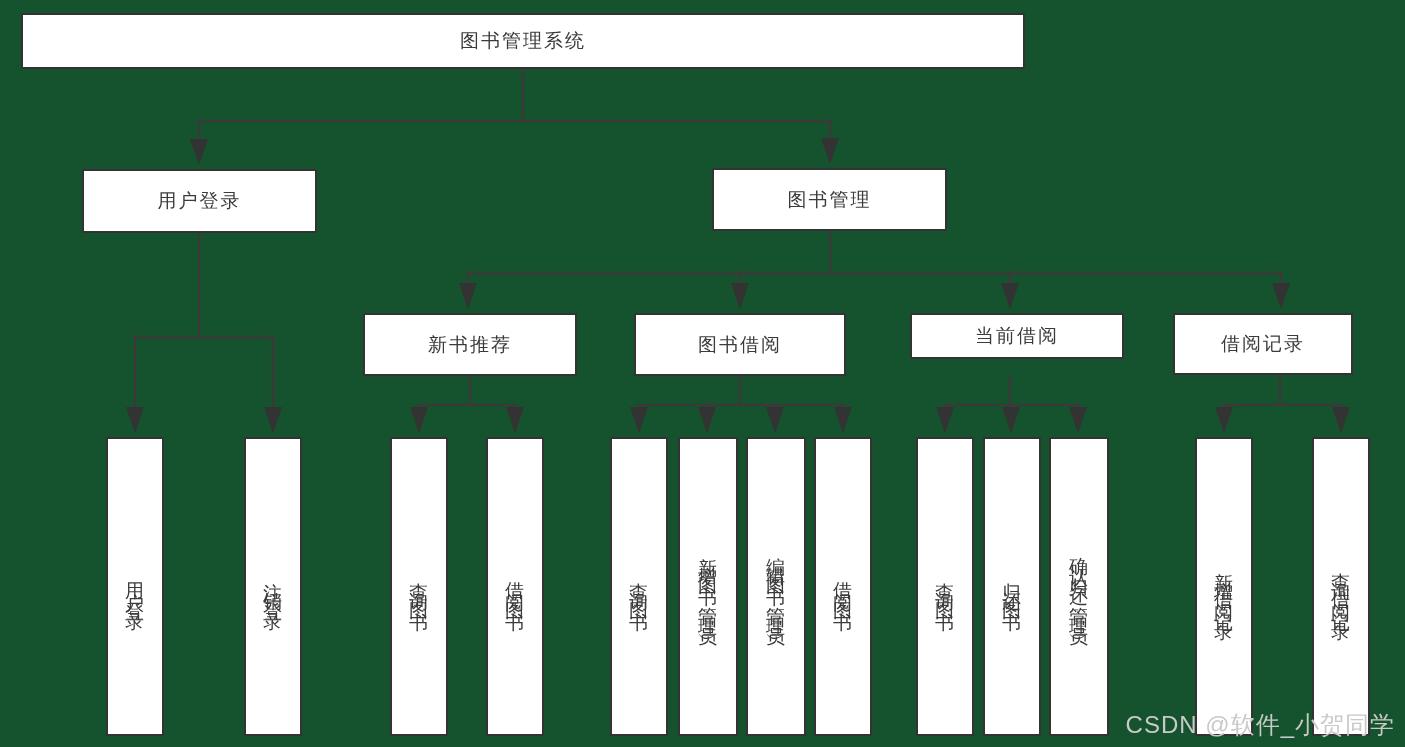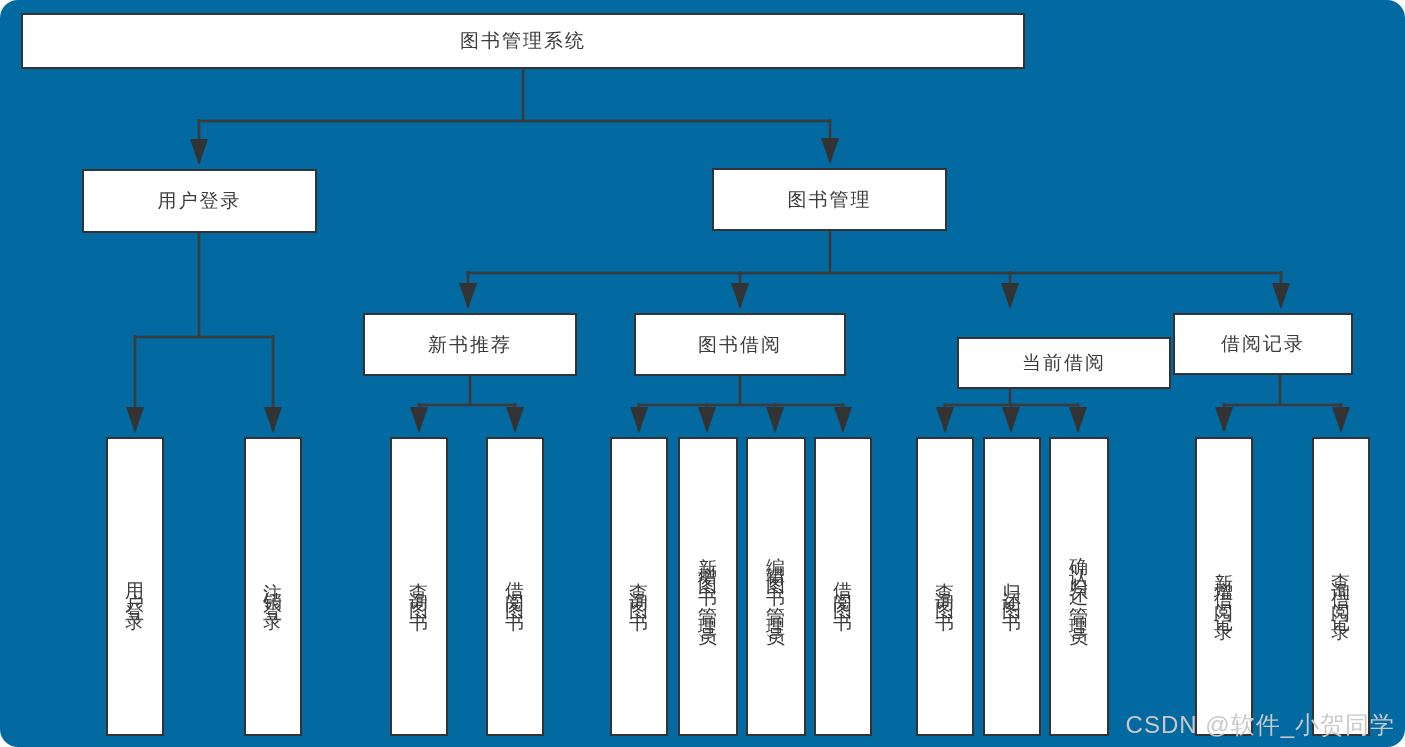--- a/index.html
+++ b/index.html
@@ -5,23 +5,22 @@
   html, body {
     margin: 0;
     padding: 0;
     background: #ffffff;
     font-family: "Liberation Sans", "DejaVu Sans", sans-serif;
   }
   .canvas {
     position: relative;
     width: 1405px;
     height: 747px;
-    background: #0369a1;
+    background: #14532d;
     overflow: hidden;
-    border-radius: 18px;
   }
   .wires {
     position: absolute;
     left: 0; top: 0;
     width: 1405px; height: 747px;
   }
   .wires line { stroke: #3a3a3a; stroke-width: 2.6px; }
   .node {
     position: absolute;
     box-sizing: border-box;
@@ -131,21 +130,21 @@
   <div class="node" style="left:712px; top:168px; width:235px; height:63px;text-align:right;">
     <span>图书管理</span>
   </div>
 
   <div class="node" style="left:363px; top:313px; width:214px; height:63px;">
     <span>新书推荐</span>
   </div>
   <div class="node" style="left:634px; top:313px; width:212px; height:63px;">
     <span>图书借阅</span>
   </div>
-  <div class="node" style="left:957px; top:313px; width:214px; height:52px;margin-top:24px;">
+  <div class="node" style="left:910px; top:313px; width:214px; height:46px;">
     <span>当前借阅</span>
   </div>
   <div class="node" style="left:1173px; top:313px; width:180px; height:62px;">
     <span>借阅记录</span>
   </div>
 
   <div class="leaf" style="left:106px;">
     <span class="vtext">用户登录</span>
   </div>
   <div class="leaf" style="left:244px;">

